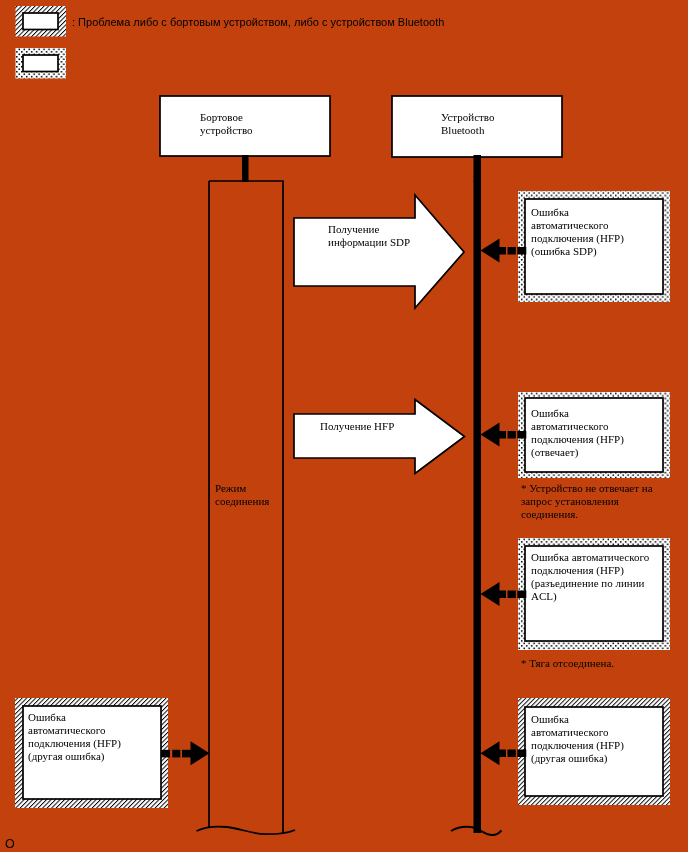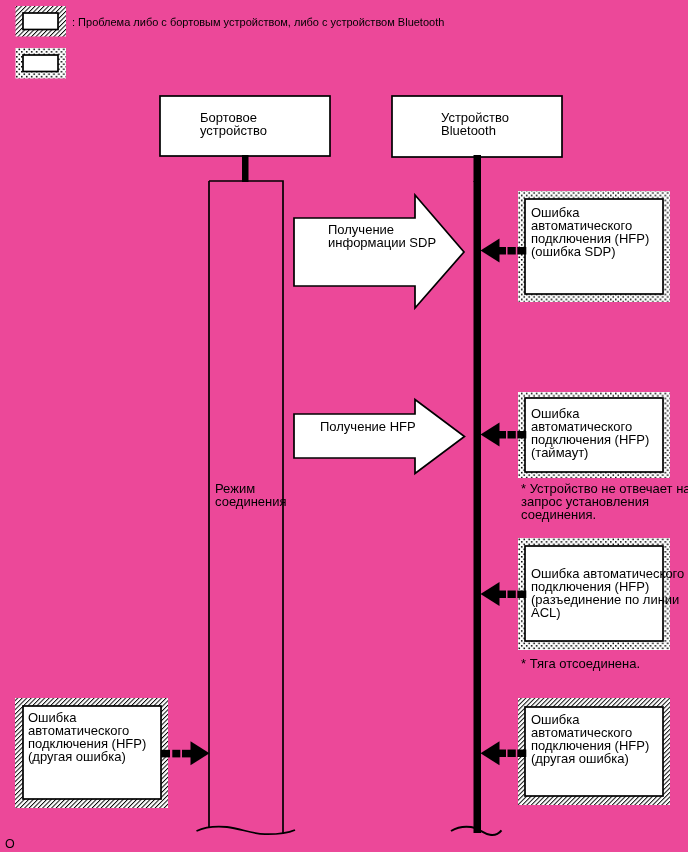--- a/index.html
+++ b/index.html
@@ -1,20 +1,20 @@
 <!DOCTYPE html>
 <html><head>
 <meta charset="utf-8">
 <style>
   html,body{margin:0;padding:0;background:#ffffff;}
   body{font-family:"Liberation Sans",sans-serif;}
-  #page{position:relative;width:688px;height:852px;overflow:hidden;background:#ec4899;}
+  #page{position:relative;width:688px;height:852px;overflow:hidden;background:#c2410c;}
   svg#art{position:absolute;left:0;top:0;width:688px;height:852px;}
   .txt{position:absolute;color:#000;font-size:11px;line-height:13.1px;white-space:pre;}
-  .blk{position:absolute;color:#000;font-size:13px;line-height:13.1px;white-space:pre;}
+  .blk{position:absolute;color:#000;font-size:11px;line-height:13.1px;white-space:pre;font-family:Liberation Serif, serif;}
 </style>
 </head>
 <body>
 
 <div id="page">
 
 <svg id="art" viewBox="0 0 688 852">
   <defs>
     <pattern id="hatch" width="3.18" height="3.18" patternUnits="userSpaceOnUse" patternTransform="rotate(45)">
       <rect width="3.18" height="3.18" fill="#ffffff"></rect>
@@ -114,24 +114,24 @@
 <div class="blk" style="left:200px;top:111px"><span>Бортовое</span><br><span>устройство</span></div>
 <div class="blk" style="left:441px;top:111px"><span>Устройство</span><br><span>Bluetooth</span></div>
 
 <div class="blk" style="left:215px;top:482px"><span>Режим</span><br><span>соединения</span></div>
 
 <div class="blk" style="left:328px;top:223px"><span>Получение</span><br><span>информации SDP</span></div>
 <div class="blk" style="left:320px;top:420px"><span>Получение HFP</span></div>
 
 <div class="blk" style="left:531px;top:206px"><span>Ошибка</span><br><span>автоматического</span><br><span>подключения (HFP)</span><br><span>(ошибка SDP)</span></div>
 
-<div class="blk" style="left:531px;top:407px"><span>Ошибка</span><br><span>автоматического</span><br><span>подключения (HFP)</span><br><span>(таймаут)</span></div>
+<div class="blk" style="left:531px;top:407px"><span>Ошибка</span><br><span>автоматического</span><br><span>подключения (HFP)</span><br><span>(отвечает)</span></div>
 <div class="blk" style="left:521px;top:482px"><span>* Устройство не отвечает на</span><br><span>запрос установления</span><br><span>соединения.</span></div>
 
-<div class="blk" style="left:531px;top:567px"><span>Ошибка автоматического</span><br><span>подключения (HFP)</span><br><span>(разъединение по линии</span><br><span>ACL)</span></div>
+<div class="blk" style="left:531px;top:551px"><span>Ошибка автоматического</span><br><span>подключения (HFP)</span><br><span>(разъединение по линии</span><br><span>ACL)</span></div>
 <div class="blk" style="left:521px;top:657px"><span>* Тяга отсоединена.</span></div>
 
 <div class="blk" style="left:28px;top:711px"><span>Ошибка</span><br><span>автоматического</span><br><span>подключения (HFP)</span><br><span>(другая ошибка)</span></div>
 
 <div class="blk" style="left:531px;top:713px"><span>Ошибка</span><br><span>автоматического</span><br><span>подключения (HFP)</span><br><span>(другая ошибка)</span></div>
 
 <div class="txt" style="left:5px;top:838px;font-size:12.5px">O</div>
 
 </div>
 

